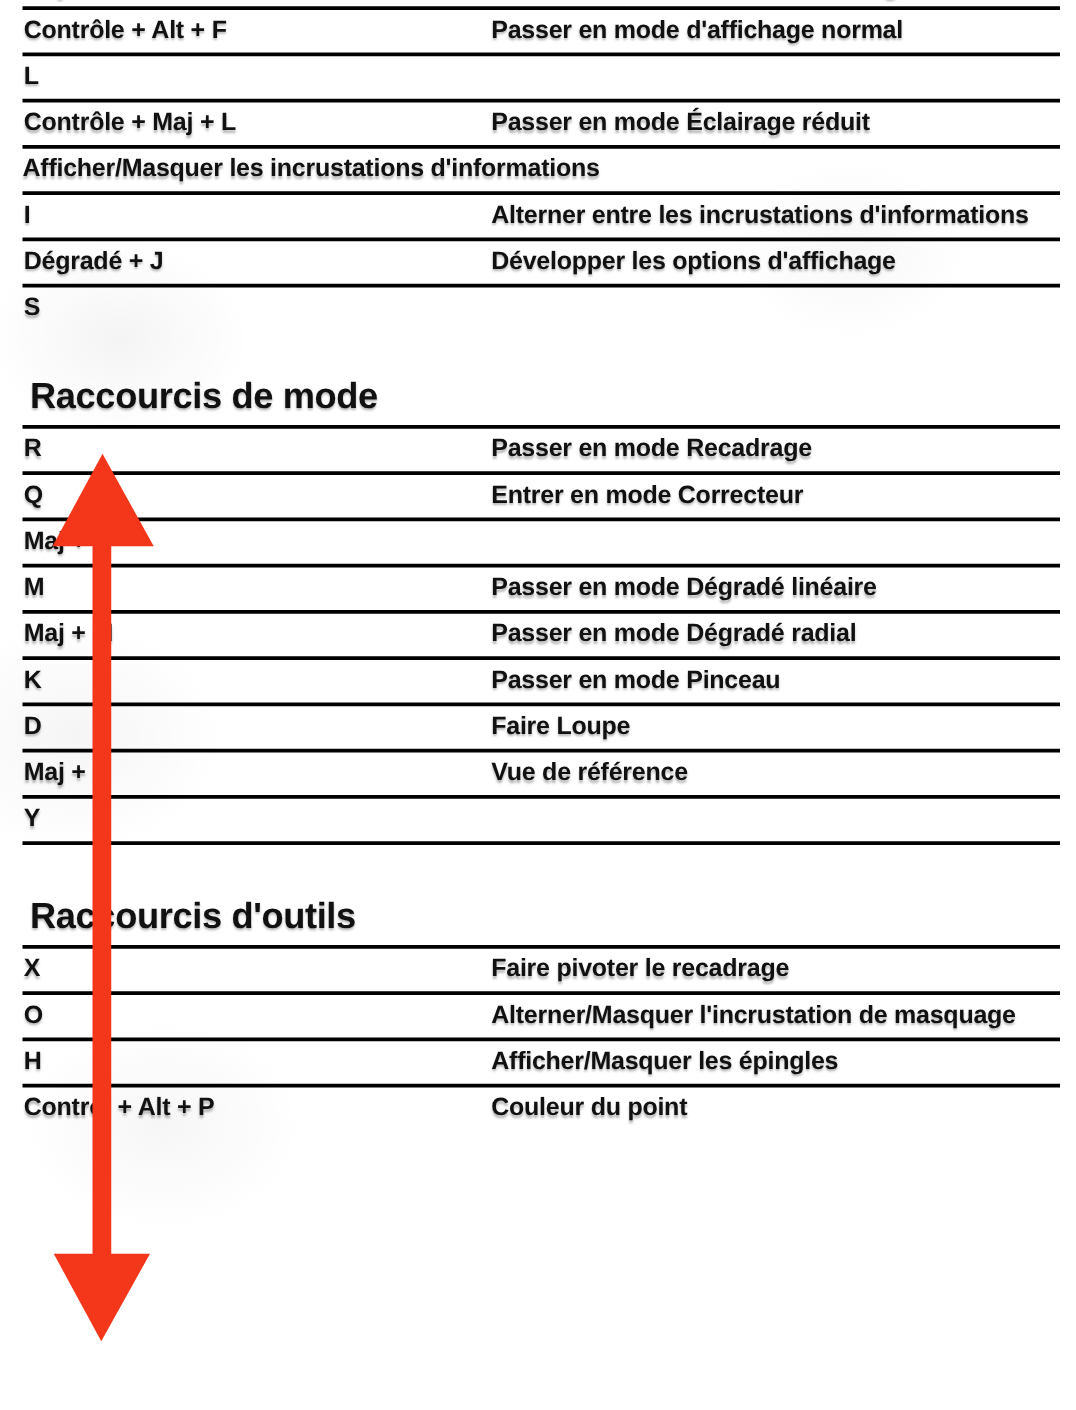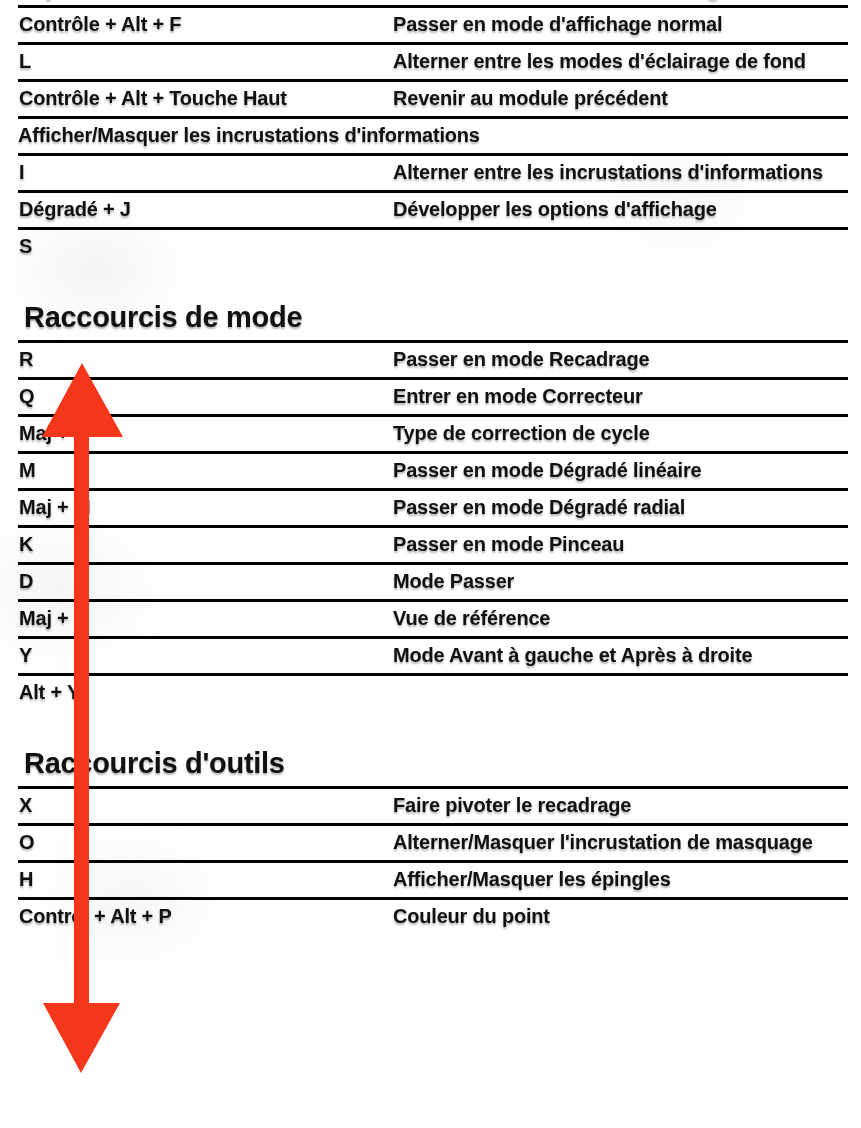--- a/index.html
+++ b/index.html
@@ -65,28 +65,27 @@
   <section>
 
     <div class="table">
   <div class="row">
     <span class="key">Contrôle + Alt + F</span>
     <span class="desc">Passer en mode d'affichage normal</span>
   </div>
 
   <div class="row">
     <span class="key">L</span>
-    <span class="desc">Alterner entre les modes d'éclairage de fond</span>
   </div>
 
+  <div class="row">
+    <span class="key">Contrôle + Maj + L</span>
+    <span class="desc">Passer en mode Éclairage réduit</span>
+  </div>
 
-  <div class="row">
-    <span class="key">Contrôle + Alt + Touche Haut</span>
-    <span class="desc">Revenir au module précédent</span>
-  </div>
 
   <div class="row">
     <span class="desc">Afficher/Masquer les incrustations d'informations</span>
   </div>
 
   <div class="row">
     <span class="key">I</span>
     <span class="desc">Alterner entre les incrustations d'informations</span>
   </div>
 
@@ -109,55 +108,52 @@
     <span class="desc">Passer en mode Recadrage</span>
   </div>
 
   <div class="row">
     <span class="key">Q</span>
     <span class="desc">Entrer en mode Correcteur</span>
   </div>
 
   <div class="row">
     <span class="key">Maj + T</span>
-    <span class="desc">Type de correction de cycle</span>
   </div>
 
   <div class="row">
     <span class="key">M</span>
     <span class="desc">Passer en mode Dégradé linéaire</span>
   </div>
 
   <div class="row">
     <span class="key">Maj + M</span>
     <span class="desc">Passer en mode Dégradé radial</span>
   </div>
 
   <div class="row">
     <span class="key">K</span>
     <span class="desc">Passer en mode Pinceau</span>
   </div>
 
   <div class="row">
     <span class="key">D</span>
-    <span class="desc">Mode Passer</span>
+    <span class="desc">Faire Loupe</span>
   </div>
 
   <div class="row">
     <span class="key">Maj + R</span>
     <span class="desc">Vue de référence</span>
   </div>
 
   <div class="row">
     <span class="key">Y</span>
-    <span class="desc">Mode Avant à gauche et Après à droite</span>
   </div>
 
   <div class="row">
-    <span class="key">Alt + Y</span>
   </div>
 </div>
   </section>
 
   <section>
     <h2>Raccourcis d'outils</h2>
     <div class="table">
   <div class="row">
     <span class="key">X</span>
     <span class="desc">Faire pivoter le recadrage</span>

